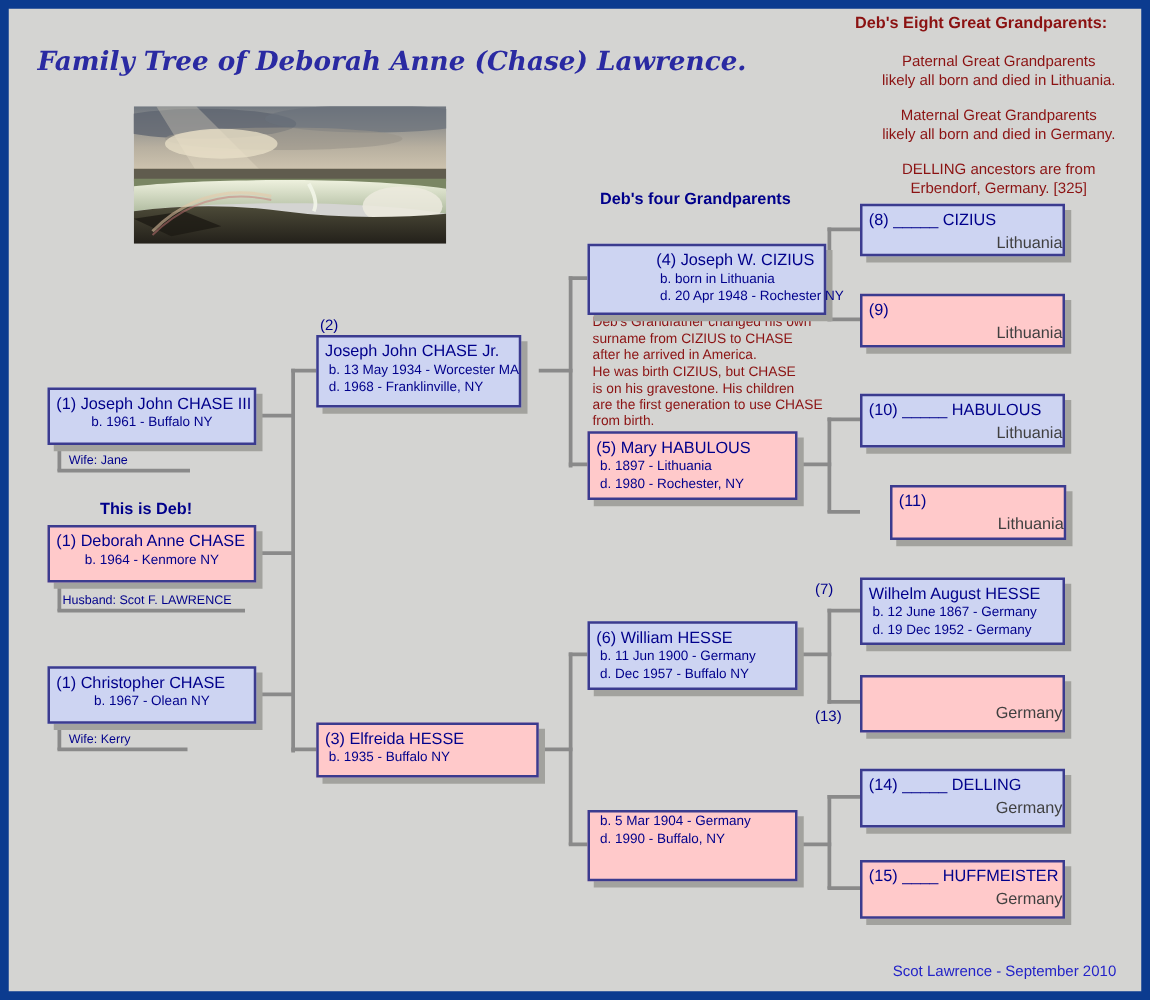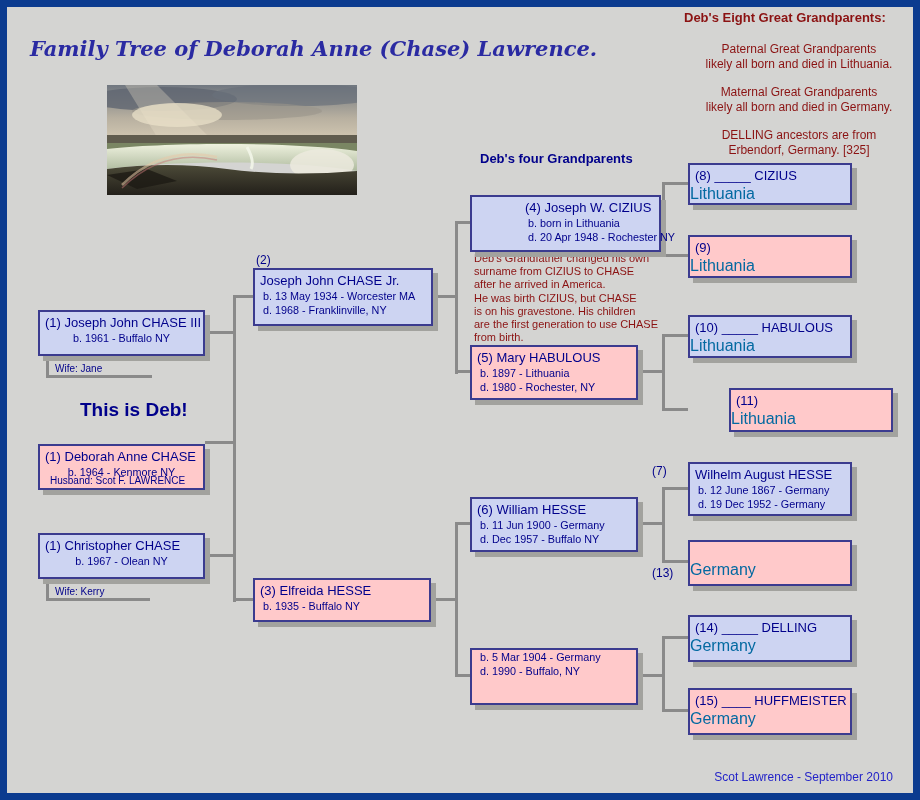--- a/index.html
+++ b/index.html
@@ -18,24 +18,24 @@
   .notes .nh{font-weight:bold;font-size:13px;margin-bottom:17px;white-space:nowrap;}
   .notes .np{margin-bottom:13px;font-size:12px;line-height:15px;text-align:center;}
   .notes .np div{white-space:nowrap;}
   .hdr{position:absolute;font-weight:bold;font-size:13px;color:#00008b;white-space:nowrap;z-index:3;}
   .box{position:absolute;border:2px solid #3b3b8f;box-shadow:5px 5px 0 #a2a29e;color:#00008b;z-index:4;box-sizing:border-box;}
   .male{background:#cdd4f2;}
   .female{background:#ffc9ca;}
   .box .nm{font-size:13px;line-height:16px;padding:3px 5px 0;white-space:nowrap;}
   .box .dt{font-size:10.8px;line-height:14px;padding:0 8px;white-space:nowrap;}
   .box .dt.ctr{text-align:center;padding:0 4px;}
-  .box .pl{font-size:16px;line-height:15px;color:#0369a1;text-align:left;padding-top:2px;}
+  .box .pl{font-size:13px;line-height:15px;color:#404040;text-align:right;padding-top:2px;}
   .box .pl.low{margin-top:18px;}
   .lbl{position:absolute;font-size:12px;color:#00008b;white-space:nowrap;z-index:3;}
-  .deb-note{position:absolute;left:80px;top:399px;font-weight:bold;font-size:19px;color:#00008b;z-index:3;white-space:nowrap;}
+  .deb-note{position:absolute;left:80px;top:399px;font-weight:bold;font-size:13px;color:#00008b;z-index:3;white-space:nowrap;}
   .spouse{position:absolute;font-size:10px;color:#00008b;white-space:nowrap;z-index:4;}
   .story{position:absolute;left:474px;top:252px;width:200px;font-size:11px;line-height:13.2px;color:#8b1212;z-index:3;}
   .story div{white-space:nowrap;}
   .credit{position:absolute;right:27px;top:770px;font-size:12px;color:#2323c8;z-index:3;white-space:nowrap;}
   .line{position:absolute;background:#8a8a8a;z-index:2;}
 </style>
 </head>
 <body>
 
 <div id="stage">
@@ -97,34 +97,34 @@
   <div class="hdr" style="left:480px;top:151px;">Deb's four Grandparents</div>
   <div class="hdr" style="left:297px;top:230px;margin-top:45px;">Deb's Parents</div>
 
   <div class="box male" style="left:38px;top:310px;width:167px;height:46px;">
     <div class="nm">(1)  Joseph John CHASE III</div>
     <div class="dt ctr">b. 1961 - Buffalo NY</div>
   </div>
   <div class="spouse" style="left:55px;top:363px;">Wife: Jane</div>
 
   <div class="deb-note">This is Deb!</div>
-  <div class="box female" style="left:38px;top:420px;width:167px;height:46px;margin-top:24px;">
+  <div class="box female" style="left:38px;top:420px;width:167px;height:46px;">
     <div class="nm">(1) Deborah Anne CHASE</div>
     <div class="dt ctr">b. 1964 - Kenmore NY</div>
   </div>
   <div class="spouse" style="left:50px;top:475px;">Husband: Scot F. LAWRENCE</div>
 
   <div class="box male" style="left:38px;top:533px;width:167px;height:46px;">
     <div class="nm">(1) Christopher CHASE</div>
     <div class="dt ctr">b. 1967 - Olean NY</div>
   </div>
   <div class="spouse" style="left:55px;top:586px;">Wife: Kerry</div>
 
   <div class="lbl" style="left:256px;top:253px;">(2)</div>
-  <div class="box male" style="left:253px;top:268px;width:180px;height:58px;">
+  <div class="box male" style="left:253px;top:268px;width:164px;height:58px;">
     <div class="nm">Joseph John CHASE Jr.</div>
     <div class="dt">b. 13 May 1934 - Worcester MA</div>
     <div class="dt">d. 1968 - Franklinville, NY</div>
   </div>
   <div class="box female" style="left:253px;top:578px;width:178px;height:44px;">
     <div class="nm">(3) Elfreida HESSE</div>
     <div class="dt">b. 1935 - Buffalo NY</div>
   </div>
 
   <div class="box male" style="left:470px;top:195px;width:191px;height:57px;padding-left:48px;">
@@ -165,21 +165,21 @@
     <div class="pl">Lithuania</div>
   </div>
   <div class="box female" style="left:688px;top:235px;width:164px;height:43px;">
     <div class="nm">(9)</div>
     <div class="pl">Lithuania</div>
   </div>
   <div class="box male" style="left:688px;top:315px;width:164px;height:43px;">
     <div class="nm">(10)  _____ HABULOUS</div>
     <div class="pl">Lithuania</div>
   </div>
-  <div class="box female" style="left:729px;top:388px;width:164px;height:44px;">
+  <div class="box female" style="left:712px;top:388px;width:141px;height:44px;">
     <div class="nm">(11)</div>
     <div class="pl">Lithuania</div>
   </div>
 
   <div class="lbl" style="left:652px;top:464px;">(7)</div>
   <div class="box male" style="left:688px;top:462px;width:164px;height:54px;">
     <div class="nm">Wilhelm August HESSE</div>
     <div class="dt">b. 12 June 1867 - Germany</div>
     <div class="dt">d. 19 Dec 1952 - Germany</div>
   </div>

